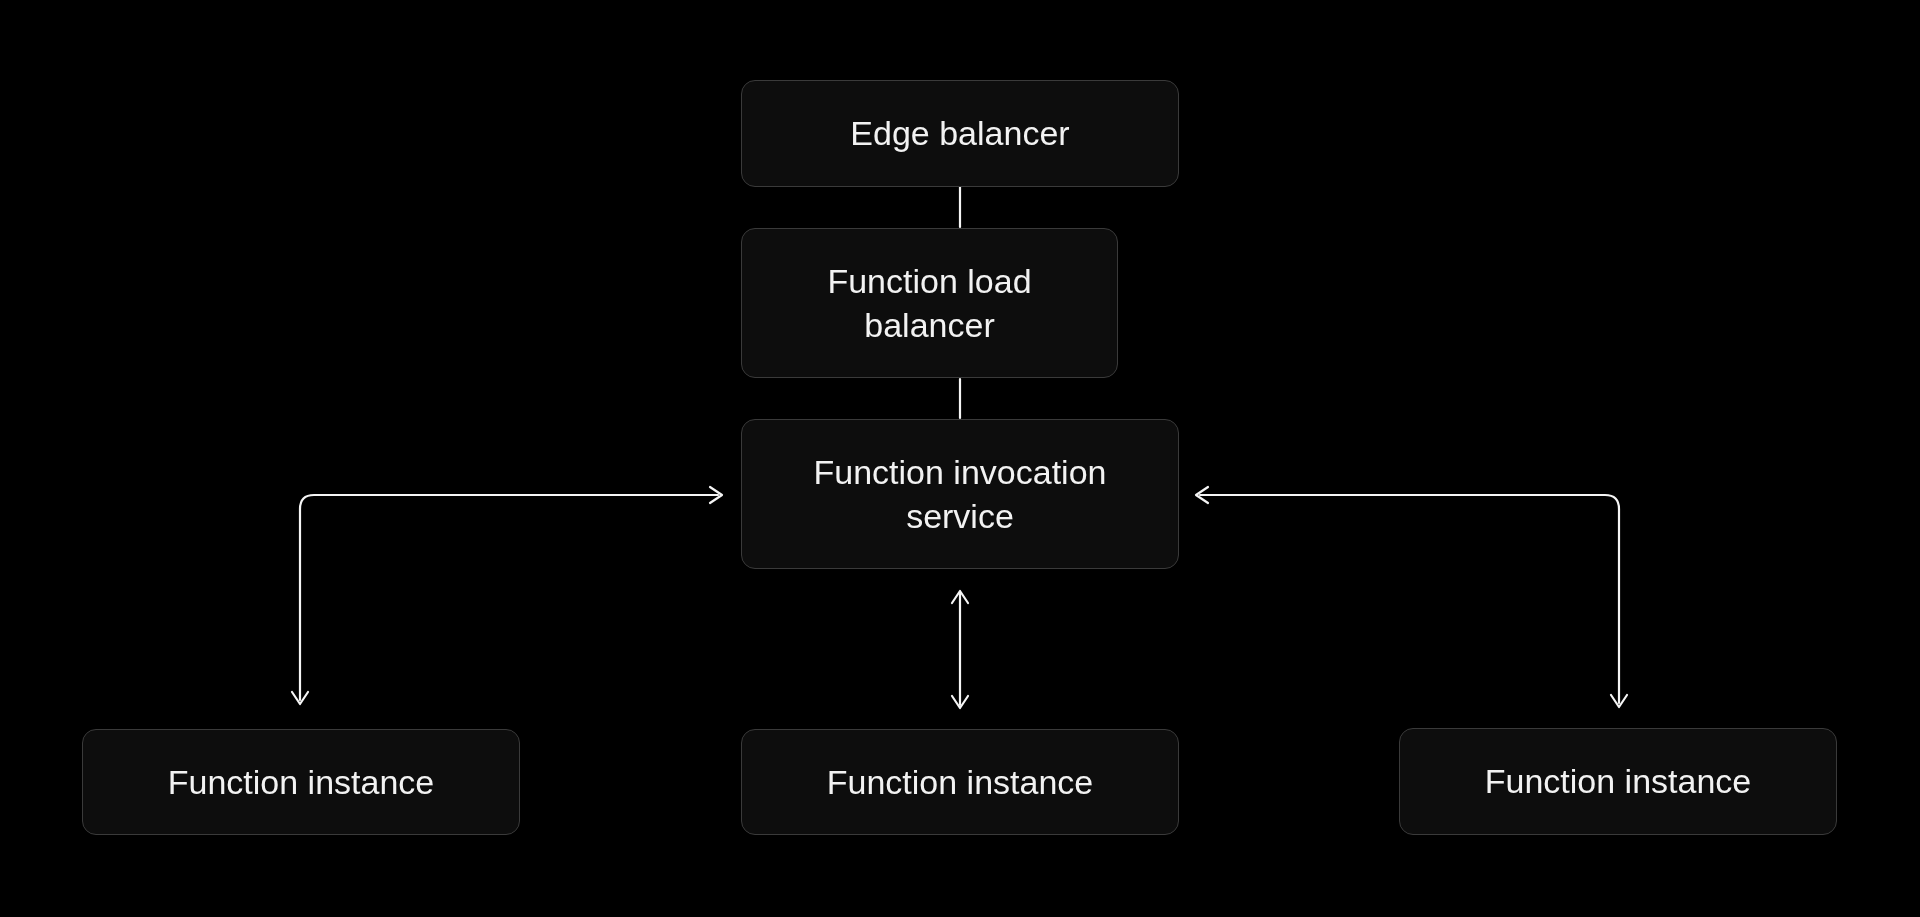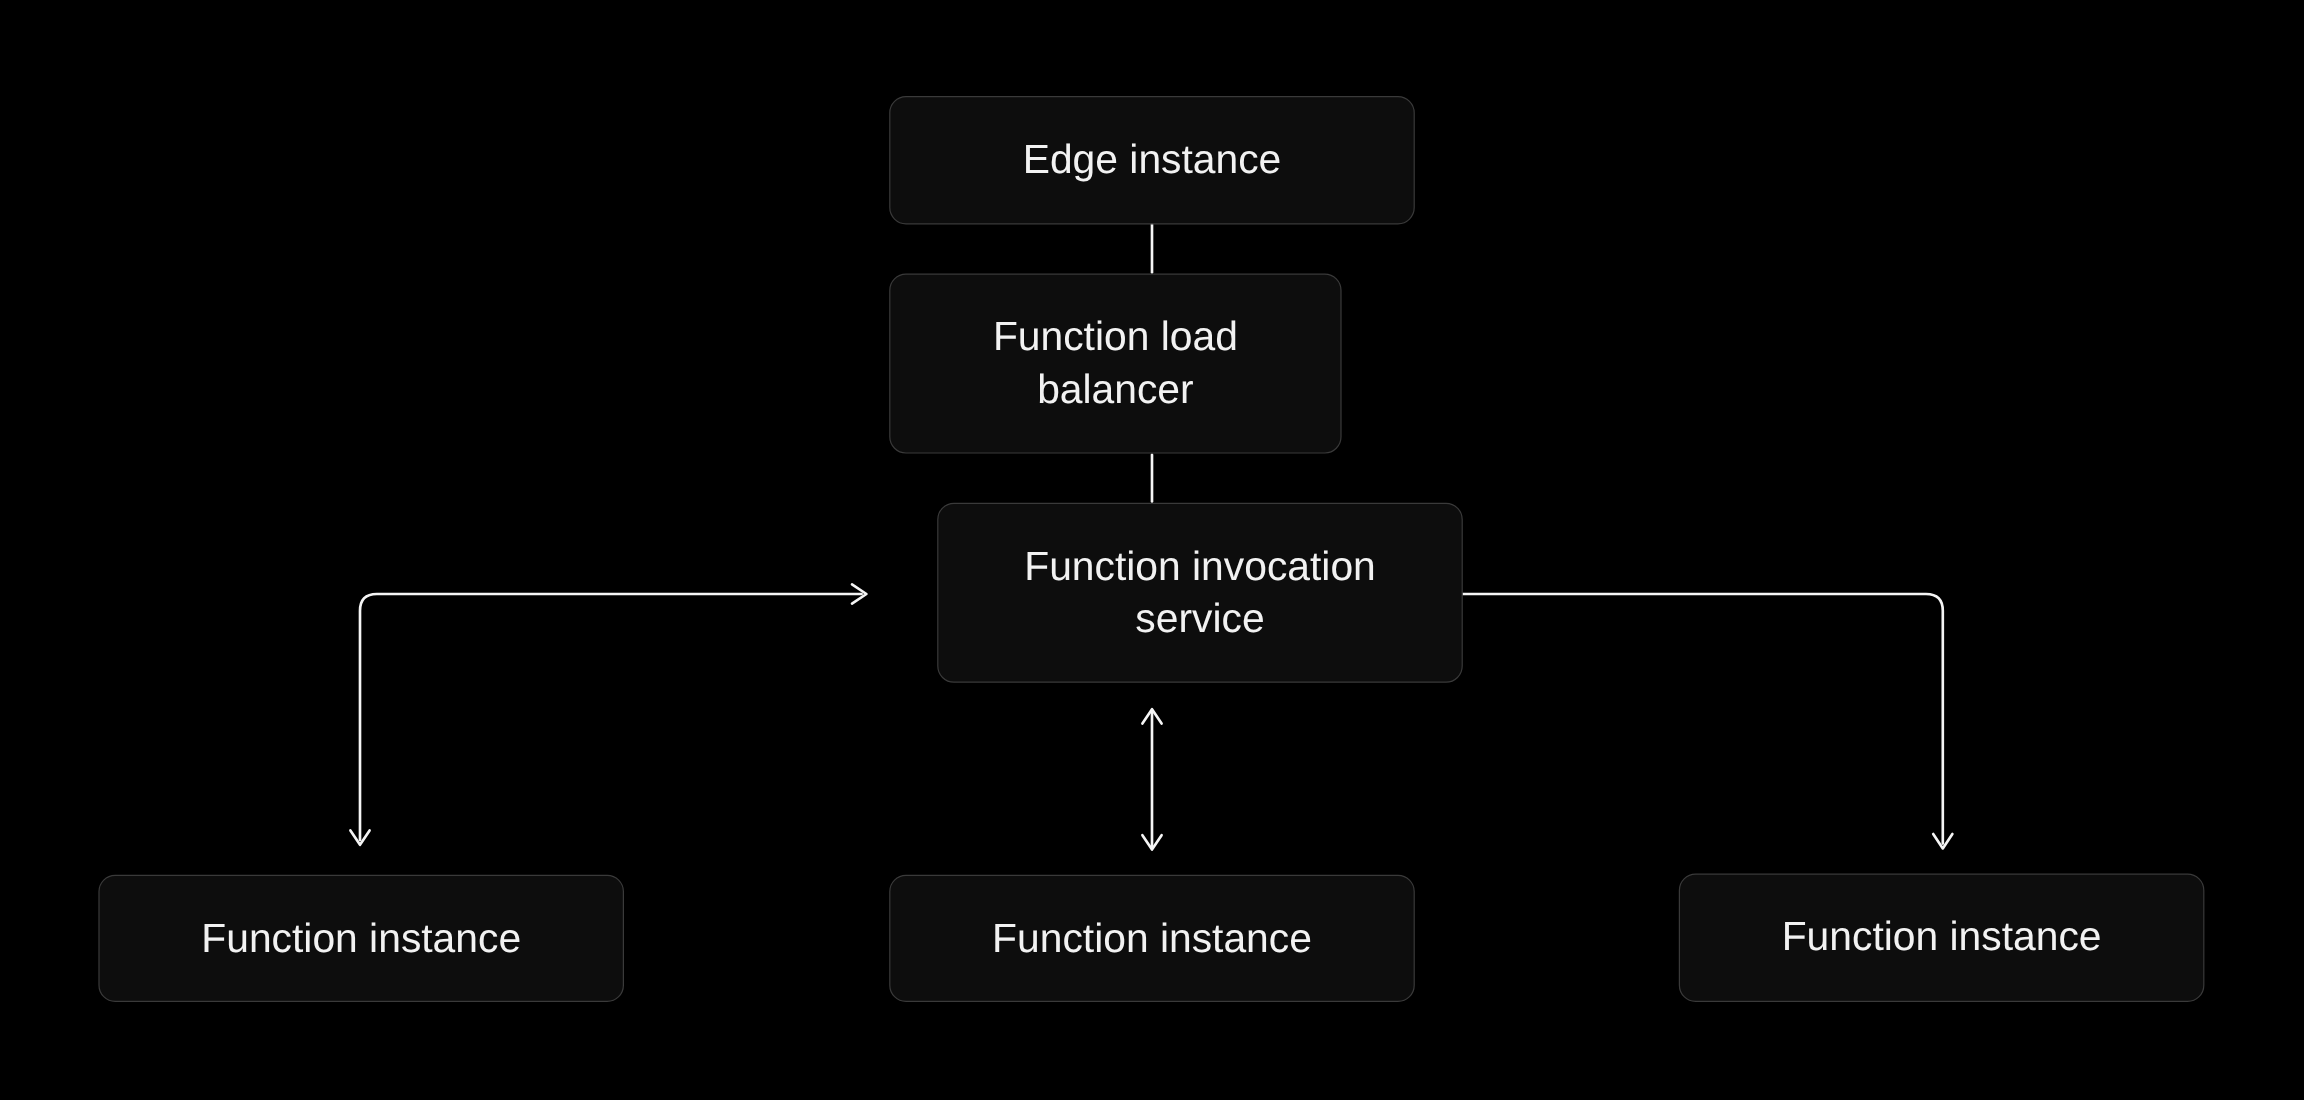--- a/index.html
+++ b/index.html
@@ -45,21 +45,21 @@
     line-height: 1.3;
     text-align: center;
   }
   .node .node-label {
     display: inline-block;
     max-width: 310px;
   }
   
   .node-edge-routing            { left: 741px;  top: 80px;  width: 438px; height: 107px; }
   .node-function-load-balancer  { left: 741px;  top: 228px; width: 377px; height: 150px; }
-  .node-function-invocation     { left: 741px;  top: 419px; width: 438px; height: 150px; margin-left: 40px; }
+  .node-function-invocation     { left: 741px;  top: 419px; width: 438px; height: 150px; }
   .node-instance-left           { left: 82px;   top: 729px; width: 438px; height: 106px; }
   .node-instance-center         { left: 741px;  top: 729px; width: 438px; height: 106px; }
   .node-instance-right          { left: 1399px; top: 728px; width: 438px; height: 107px; }
 </style>
 </head>
 <body>
 
 <div class="canvas">
 
   <svg class="connector-layer" viewBox="0 0 1920 917" aria-hidden="true">
@@ -75,21 +75,21 @@
     <path d="M 718 495 L 314 495 Q 300 495 300 509 L 300 700"></path>
     <path d="M 710 487 L 722 495 L 710 503"></path>
     <path d="M 292 692 L 300 704 L 308 692"></path>
 
     <path d="M 1200 495 L 1605 495 Q 1619 495 1619 509 L 1619 703"></path>
     <path d="M 1208 487 L 1196 495 L 1208 503"></path>
     <path d="M 1611 695 L 1619 707 L 1627 695"></path>
   </svg>
 
   <div class="node node-edge-routing">
-    <span class="node-label">Edge instance</span>
+    <span class="node-label">Edge balancer</span>
   </div>
 
   <div class="node node-function-load-balancer">
     <span class="node-label">Function load balancer</span>
   </div>
 
   <div class="node node-function-invocation">
     <span class="node-label">Function invocation service</span>
   </div>
 

